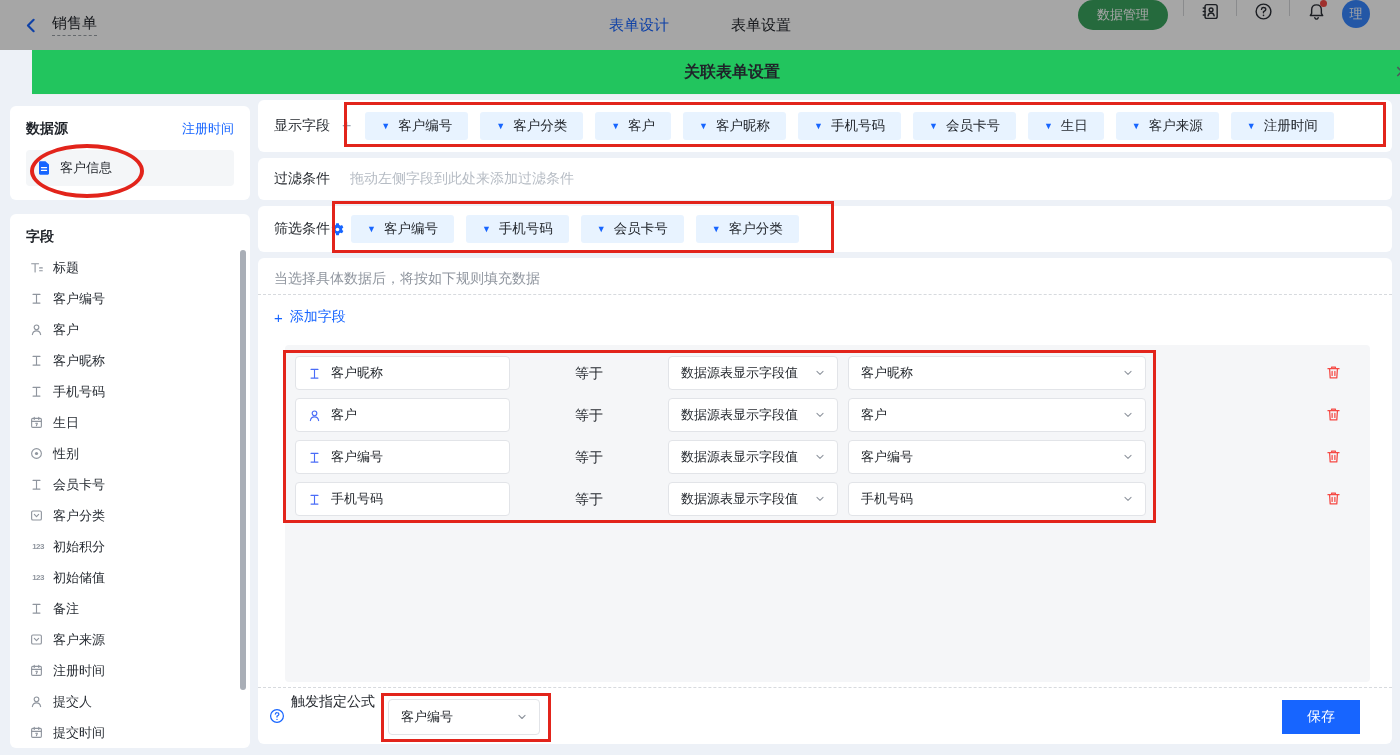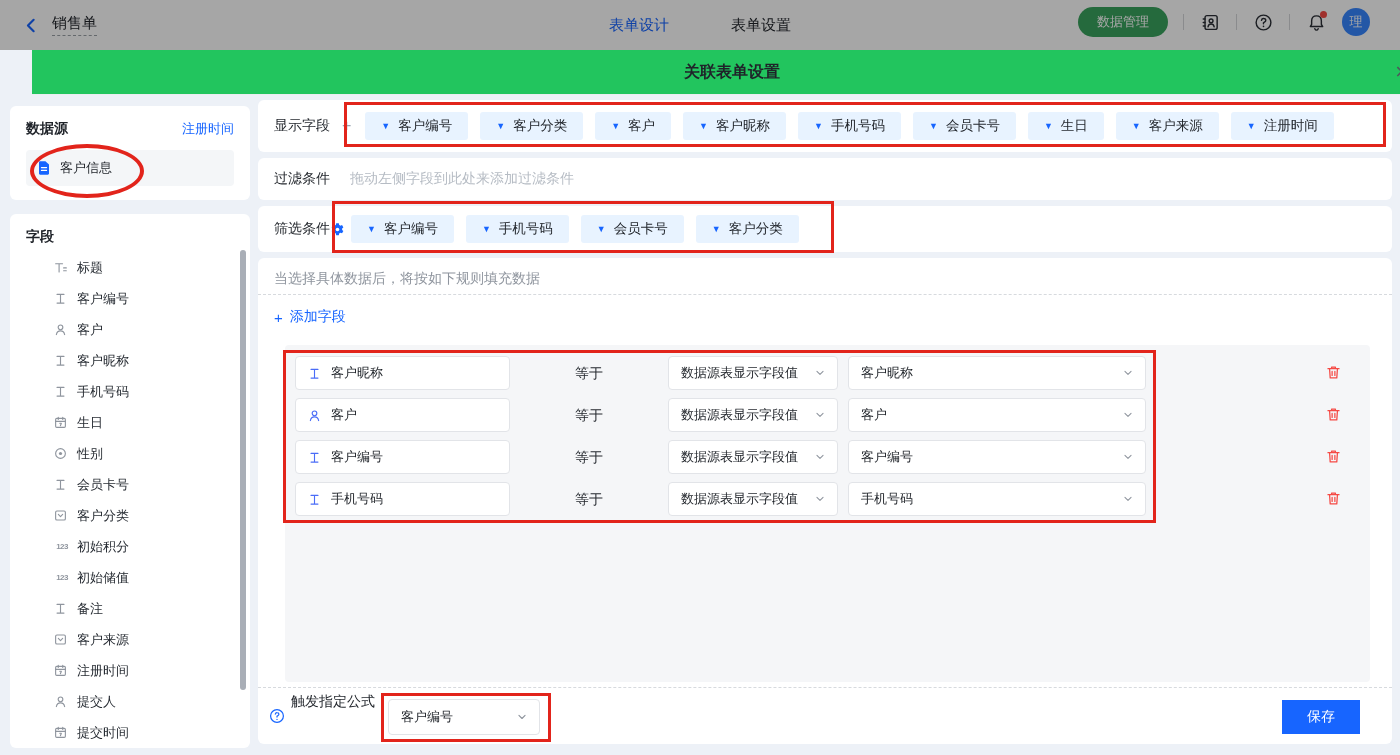--- a/index.html
+++ b/index.html
@@ -8,21 +8,21 @@
   .canvas { position:relative; width:1400px; height:755px; background:#edf1f7; overflow:hidden; }
 
   
   .topbar { position:absolute; left:0; top:0; width:1400px; height:50px; background:#fff; }
   .topbar-mask { position:absolute; left:0; top:0; width:1400px; height:50px; background:rgba(0,0,0,.35); z-index:6; pointer-events:none; }
   .tb-left { position:absolute; left:20px; top:0; height:50px; display:flex; align-items:center; gap:10px; }
   .tb-title { font-size:15px; color:#1f2329; border-bottom:1px dashed #9aa0a6; padding-bottom:2px; }
   .tb-tabs { position:absolute; left:50%; transform:translateX(-50%); top:0; height:50px; display:flex; align-items:center; gap:62px; }
   .tb-tab { font-size:15px; color:#1f2329; cursor:pointer; }
   .tb-tab.active { color:#1765ff; }
-  .tb-right { position:absolute; right:30px; top:0; height:44px; display:flex; align-items:center; gap:15px; }
+  .tb-right { position:absolute; right:30px; top:0; height:44px; display:flex; align-items:flex-start; gap:15px; }
   .btn-green { height:30px; padding:0 19px; background:#3aa35e; color:#fff; font-size:13px; border:none; border-radius:15px; display:flex; align-items:center; cursor:pointer; }
   .tb-divider { width:1px; height:16px; background:#d4d6d9; }
   .tb-icon { width:22px; height:22px; display:flex; align-items:center; justify-content:center; color:#2b2f36; position:relative; cursor:pointer; }
   .tb-icon svg { width:19px; height:19px; }
   .bell-dot { position:absolute; right:0; top:0; width:7px; height:7px; border-radius:50%; background:#f54a45; }
   .avatar { width:28px; height:28px; border-radius:50%; background:#3686ff; color:#fff; font-size:13px; display:flex; align-items:center; justify-content:center; cursor:pointer; }
 
   
   .modal-header { position:absolute; left:0; top:50px; width:1400px; height:45px; background:#22c55e; border-bottom:1px solid #ebedf0;margin-left:32px; }
   .modal-title { position:absolute; left:0; right:0; top:0; height:45px; display:flex; align-items:center; justify-content:center; font-size:16px; font-weight:bold; color:#1f2329; }
@@ -33,21 +33,21 @@
   
   .ds-card { left:10px; top:106px; width:240px; height:94px; padding:14px 16px; }
   .ds-head { display:flex; justify-content:space-between; align-items:center; }
   .ds-title { font-size:14px; font-weight:bold; }
   .ds-link { font-size:13px; color:#1765ff; cursor:pointer; }
   .ds-item { margin-top:12px; height:36px; background:#f4f6f8; border-radius:4px; display:flex; align-items:center; gap:8px; padding:0 10px; font-size:13px; cursor:pointer; }
   .ds-item svg { width:16px; height:16px; }
 
   .fields-card { left:10px; top:214px; width:240px; height:534px; padding:14px 0 0 0; overflow:hidden; }
   .fields-title { font-size:14px; font-weight:bold; padding-left:16px; margin-bottom:6px; }
-  .field-item { height:31px; display:flex; align-items:center; gap:9px; padding-left:19px; font-size:13px; color:#272c33; cursor:pointer;margin-left:24px; }
+  .field-item { height:31px; display:flex; align-items:center; gap:9px; padding-left:19px; font-size:13px; color:#272c33; cursor:pointer; }
   .ficon { width:15px; height:15px; color:#8f959e; display:flex; align-items:center; justify-content:flex-end; flex:0 0 15px; }
   .ficon svg { width:15px; height:15px; }
   .ficon .num { font-size:8px; color:#8f959e; letter-spacing:-0.5px; font-weight:bold; }
   .fields-scroll { position:absolute; right:4px; top:36px; width:6px; height:440px; background:#a9aeb6; border-radius:3px; }
 
   
   .row-label { font-size:14px; color:#1f2329; white-space:nowrap; }
   .row1 { left:258px; top:100px; width:1134px; height:52px; display:flex; align-items:center; padding:0 16px; gap:10px; }
   .plus-mark { color:#98a3b1; font-size:16px; margin:0 4px 0 2px; cursor:pointer; }
   .chips { display:flex; align-items:center; gap:12px; }

